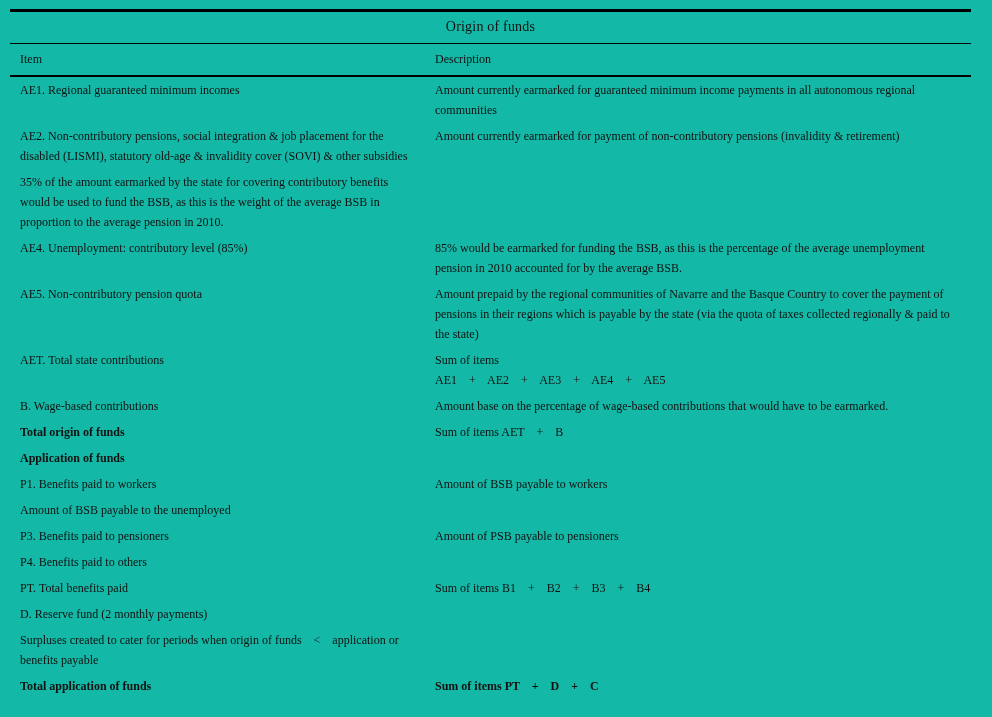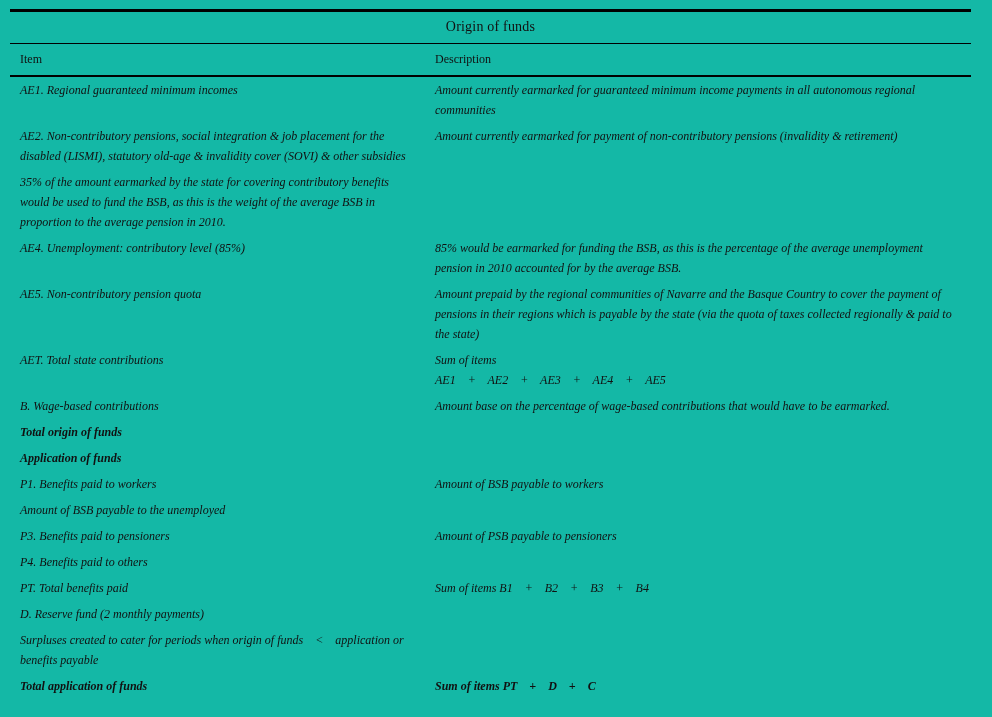--- a/index.html
+++ b/index.html
@@ -38,21 +38,20 @@
   .header-row .cell {
     padding-top: 5px;
     padding-bottom: 6px;
   }
   .cell.desc {
     white-space: pre-wrap;
   }
   .body .grid-row .cell {
     padding-top: 3px;
     padding-bottom: 3px;
-    font-style: italic;
   }
   .bold { font-weight: bold; }
 </style>
 </head>
 <body>
 
 <div class="page">
 
   <div class="rule thick"></div>
 
@@ -99,20 +98,21 @@
 AE1    +    AE2    +    AE3    +    AE4    +    AE5</div>
     </div>
 
     <div class="grid-row">
       <div class="cell item">B. Wage-based contributions</div>
       <div class="cell desc">Amount base on the percentage of wage-based contributions that would have to be earmarked.</div>
     </div>
 
     <div class="grid-row">
       <div class="cell item bold">Total origin of funds</div>
+      <div class="cell desc">Sum of items AET    +    B</div>
     </div>
 
     <div class="grid-row">
       <div class="cell item bold">Application of funds</div>
       <div class="cell desc"></div>
     </div>
 
     <div class="grid-row">
       <div class="cell item">P1. Benefits paid to workers</div>
       <div class="cell desc">Amount of BSB payable to workers</div>

